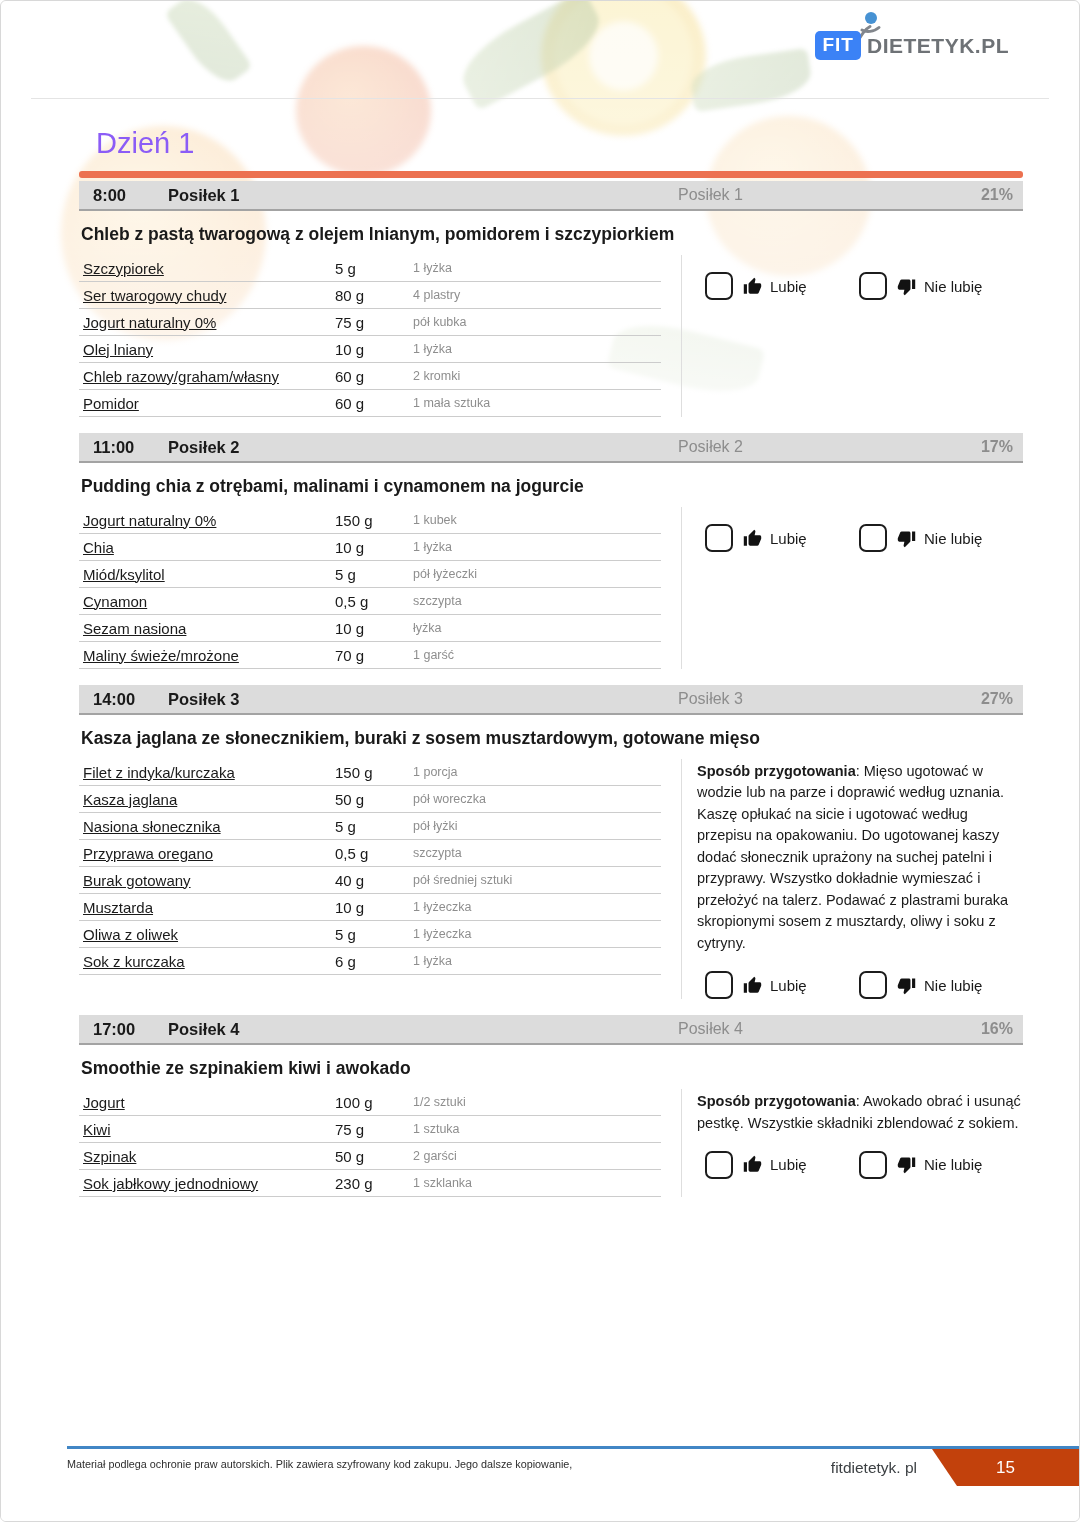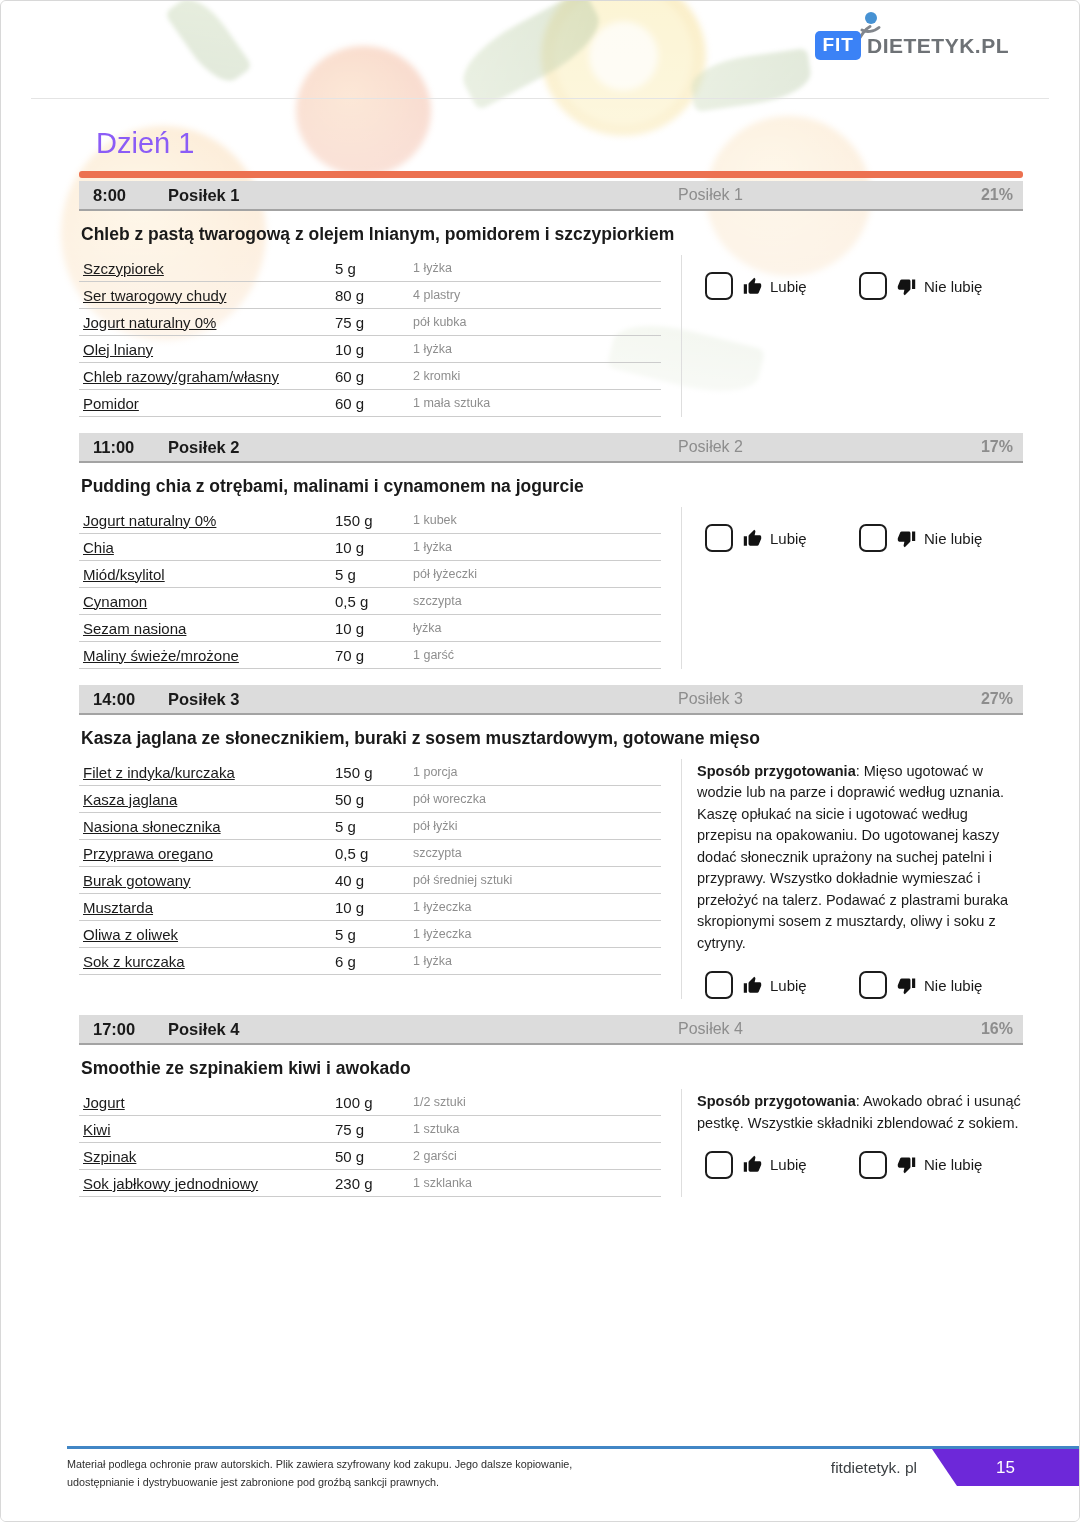--- a/index.html
+++ b/index.html
@@ -66,21 +66,21 @@
   .method b{font-weight:bold;}
   .votes{display:flex; margin-top:17px; padding-left:8px;}
   .vote{display:flex; align-items:center; width:154px; cursor:pointer;}
   .checkbox{width:24px; height:24px; border:2px solid #1c1c1c; border-radius:7px;
     background:#fff; margin-right:10px; flex:0 0 auto;}
   .vote svg{margin-right:8px; flex:0 0 auto;}
   .vote-label{font-size:15px;}
   
   .footer{position:absolute; z-index:2; left:0; right:0; bottom:22px; height:53px;}
   .footer-line{position:absolute; top:0; left:66px; right:0; height:3px; background:#4186c5;}
-  .page-badge{position:absolute; top:3px; right:0; width:147px; height:37px; background:#6d28d9;
+  .page-badge{position:absolute; top:3px; right:0; width:147px; height:37px; background:#c2410c;
     clip-path:polygon(0 0,100% 0,100% 100%,17% 100%);
     color:#fff; font-size:17px; display:flex; align-items:center; justify-content:center;}
   .footer-site{position:absolute; right:162px; top:13px; font-size:15.5px; color:#3c4043;}
   .footer-disclaimer{position:absolute; left:66px; top:10px; width:580px;
     font-size:10.8px; line-height:1.65; color:#2e2e2e;}
 </style>
 </head>
 <body>
 
 <div class="page">
@@ -393,20 +393,19 @@
       </div>
     </div>
   </section>
 </div>
   </div>
 
   <div class="footer">
     <div class="footer-line"></div>
     <div class="footer-disclaimer">
       <div>Materiał podlega ochronie praw autorskich. Plik zawiera szyfrowany kod zakupu. Jego dalsze kopiowanie,</div>
-      <div>udostępnianie i dystrybuowanie jest zabronione pod groźbą sankcji prawnych.</div>
     </div>
     <div class="footer-site">fitdietetyk. pl</div>
     <div class="page-badge">
       <span>15</span>
     </div>
   </div>
 </div>
 
 </body></html>

